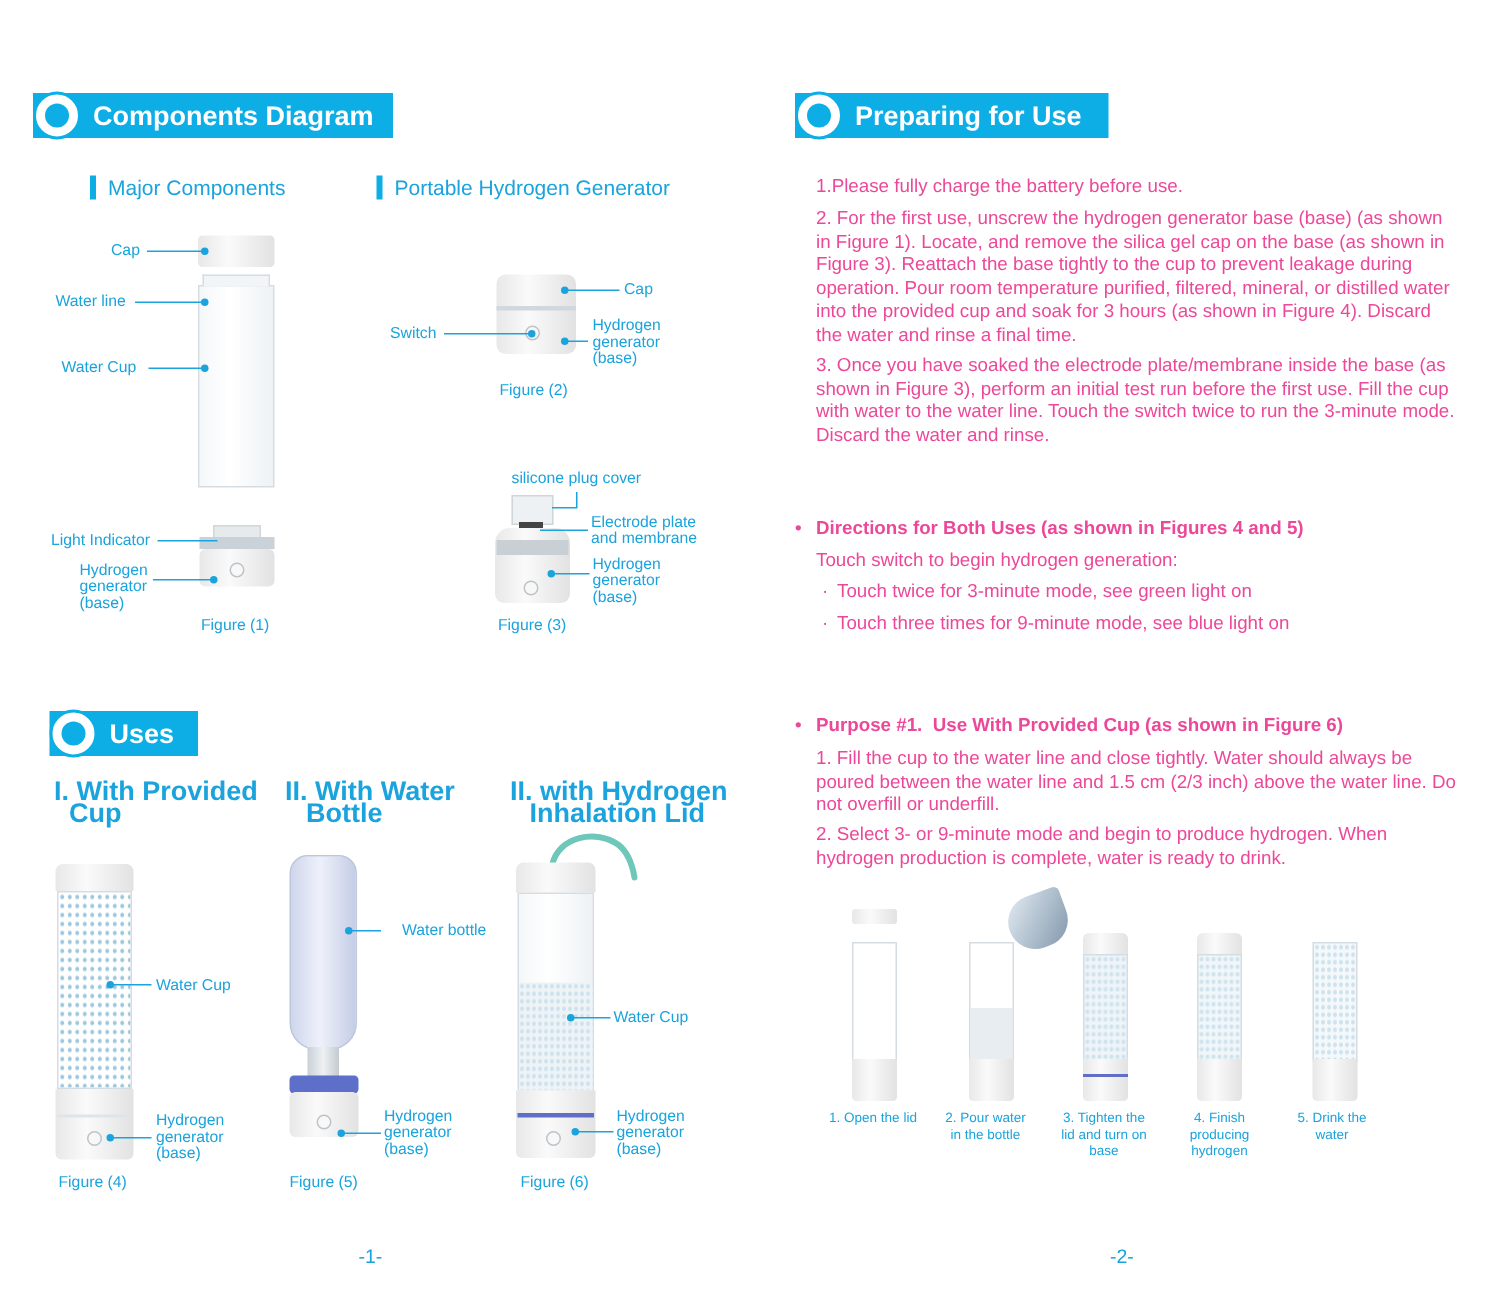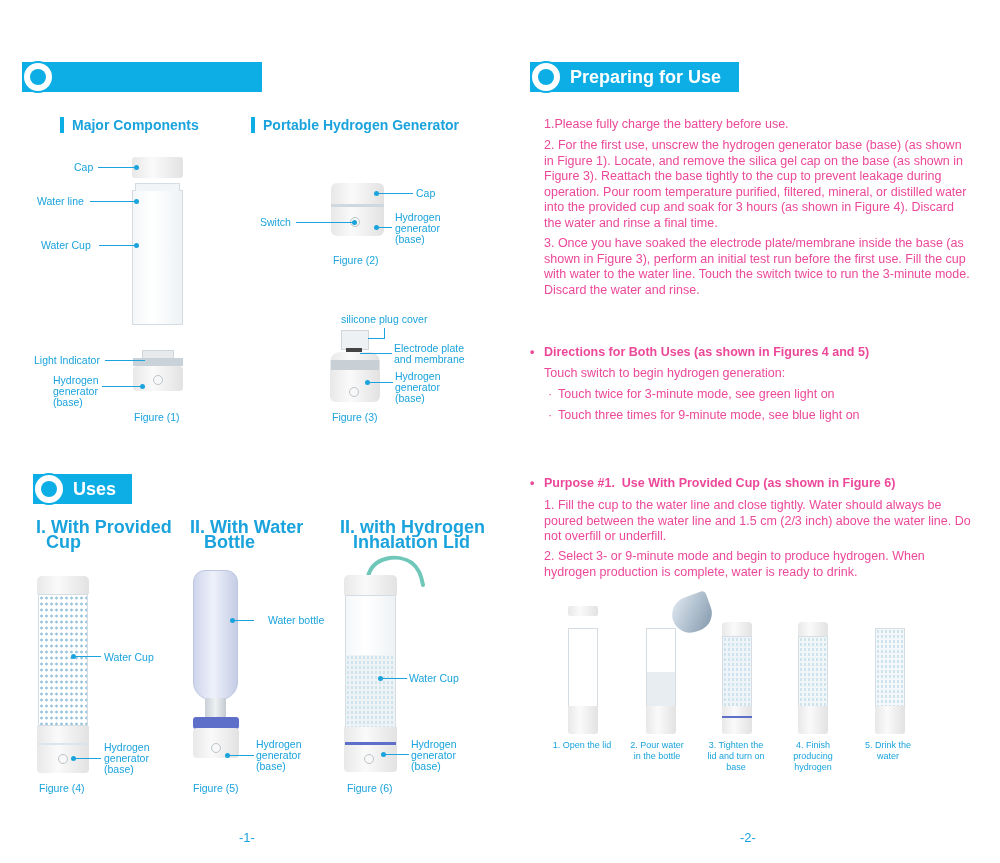--- a/index.html
+++ b/index.html
@@ -2,21 +2,21 @@
 <html><head>
 <meta charset="utf-8">
 <style>
   * { box-sizing: border-box; margin: 0; padding: 0; }
   body { width: 1000px; height: 863px; background: #ffffff; font-family: "Liberation Sans", sans-serif; color: #1aa3dc; position: relative; overflow: hidden; }
   .abs { position: absolute; }
   .banner { position: absolute; height: 30px; background: #0daee6; color: #fff; font-weight: bold; font-size: 18px; display: flex; align-items: center; }
   .banner .ring { position: absolute; left: 0; top: -1px; width: 32px; height: 32px; border-radius: 50%; background: #fff; border: 2px solid #0daee6; display:flex; align-items:center; justify-content:center; }
   .banner .ring .dot { width: 16px; height: 16px; border-radius: 50%; background: #0daee6; }
   .banner .btxt { position: absolute; left: 40px; white-space: nowrap; }
-  .subhead { position: absolute; font-weight: bold; font-size: 14px; color: #1aa3dc; white-space: nowrap; }
+  .subhead { position: absolute; font-weight: normal; font-size: 14px; color: #1aa3dc; white-space: nowrap; }
   .subhead .bar { display: inline-block; width: 4px; height: 16px; background: #0daee6; margin-right: 8px; vertical-align: -3px; }
   .lbl { position: absolute; font-size: 10px; color: #1aa3dc; line-height: 11px; white-space: nowrap; }
   .lblb { font-size: 10.5px; }
   .leader { position: absolute; height: 1px; background: #1aa3dc; }
   .ldot { position: absolute; width: 5px; height: 5px; border-radius: 50%; background: #1aa3dc; }
   .fig { position: absolute; font-size: 10.5px; color: #1aa3dc; white-space: nowrap; }
   .para { position: absolute; font-size: 12.5px; line-height: 15.5px; color: #ec4899; }
   .bold { font-weight: bold; }
   .uhead { position: absolute; font-weight: bold; font-size: 18px; line-height: 15px; color: #1aa3dc; }
   
@@ -28,20 +28,21 @@
   .bubbles { background-image: radial-gradient(#9cc6de 1px, transparent 1.5px); background-size: 5px 6px; }
   .bubbles-light { background-image: radial-gradient(#cfe3ef 1px, transparent 1.5px); background-size: 4px 5px; }
 </style>
 </head>
 <body>
 
 <div class="banner" style="left:22px; top:62px; width:240px;">
   <div class="ring">
       <div class="dot"></div>
     </div>
+  <span class="btxt">Components Diagram</span>
 </div>
 
 <div class="subhead" style="left:60px; top:117px;">
   <span class="bar"></span><span>Major Components</span>
 </div>
 <div class="subhead" style="left:251px; top:117px;">
   <span class="bar"></span><span>Portable Hydrogen Generator</span>
 </div>
 
 <div>

